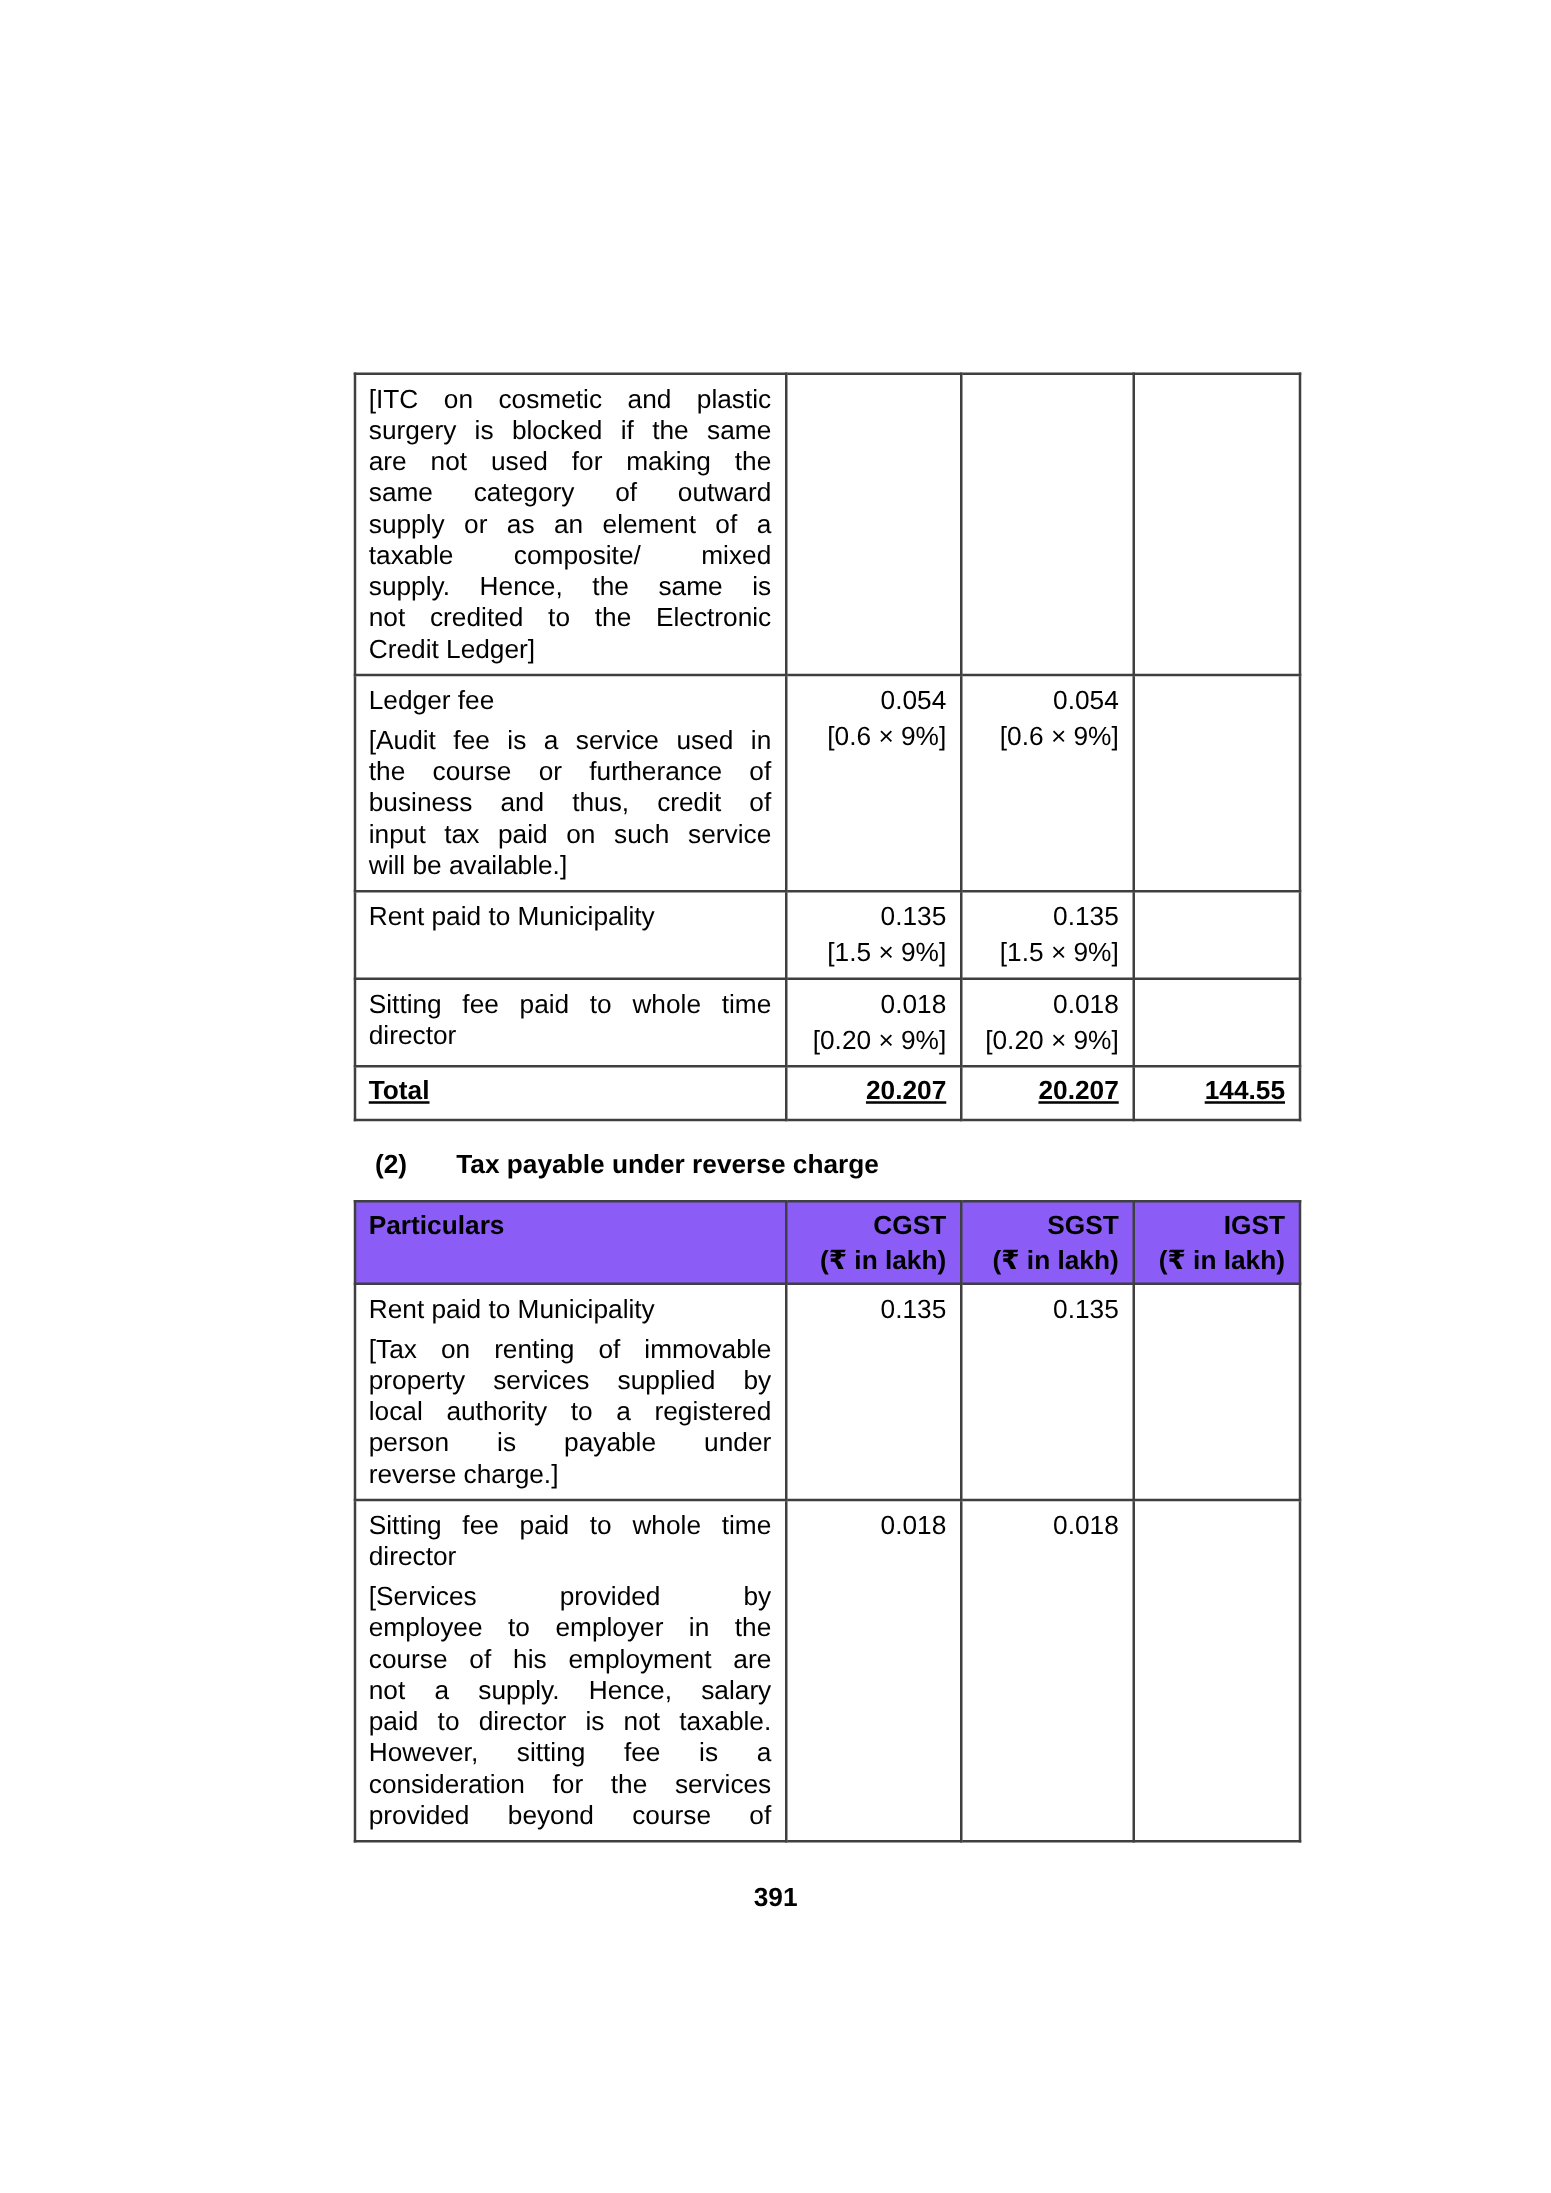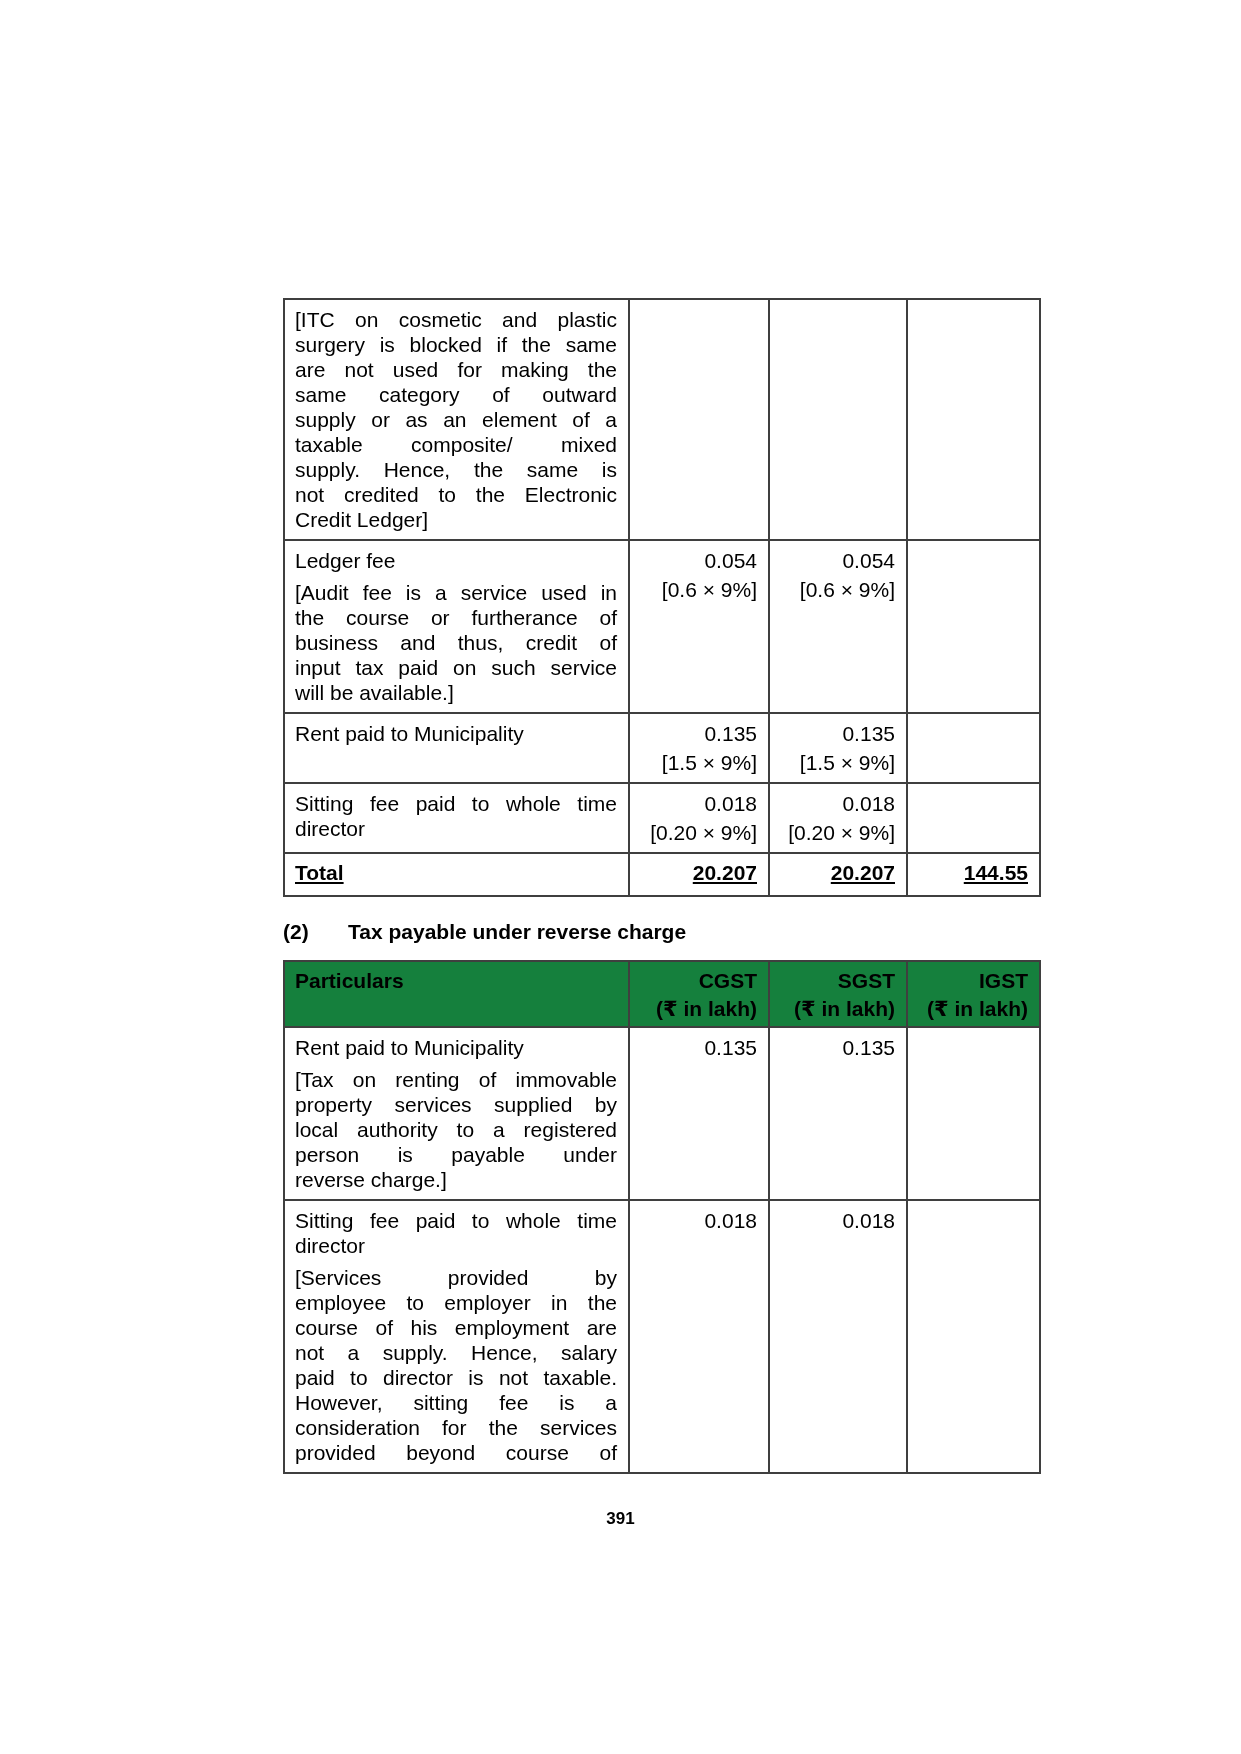--- a/index.html
+++ b/index.html
@@ -22,31 +22,31 @@
   .note{margin-top:7px;}
 
   .valcell{text-align:right;}
   .val-main{line-height:25px;}
   .val-calc{line-height:25px;margin-top:4px;}
 
   .total-row td{font-weight:bold;padding-top:6px;padding-bottom:10px;line-height:25px;text-decoration:underline;}
   .total-label{text-align:left;}
   .total-val{text-align:right;margin-left:48px;}
 
-  .section-heading{margin:22px 0 15px 0;font-weight:bold;line-height:26px;}
+  .section-heading{margin:22px 0 15px 17px;font-weight:bold;line-height:26px;}
   .sec-num{display:inline-block;width:65px;}
 
-  th{background:#15803d;font-weight:bold;line-height:26px;padding:6px 11px 4px 10px;}
+  th{background:#8b5cf6;font-weight:bold;line-height:26px;padding:6px 11px 4px 10px;}
   th.h-part{text-align:left;}
   th.h-val{text-align:right;padding-left:12px;}
   .h-unit{margin-top:2px;}
 
   .page-number{
     position:absolute;top:1506px;left:0;width:1241px;
-    text-align:center;font-weight:bold;font-size:17px;line-height:25px;
+    text-align:center;font-weight:bold;font-size:21px;line-height:25px;
   }
 </style>
 </head>
 <body>
 
 <div class="content">
 
   <table>
     <colgroup>
         <col class="c-part">

